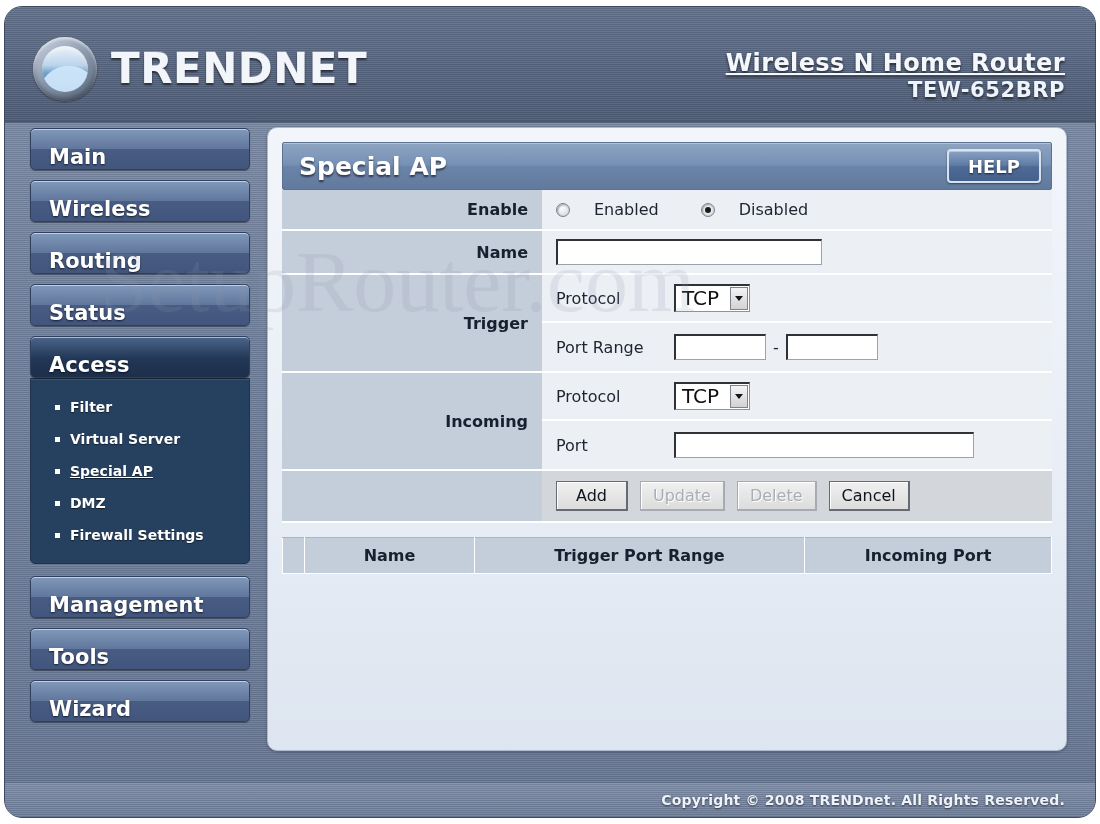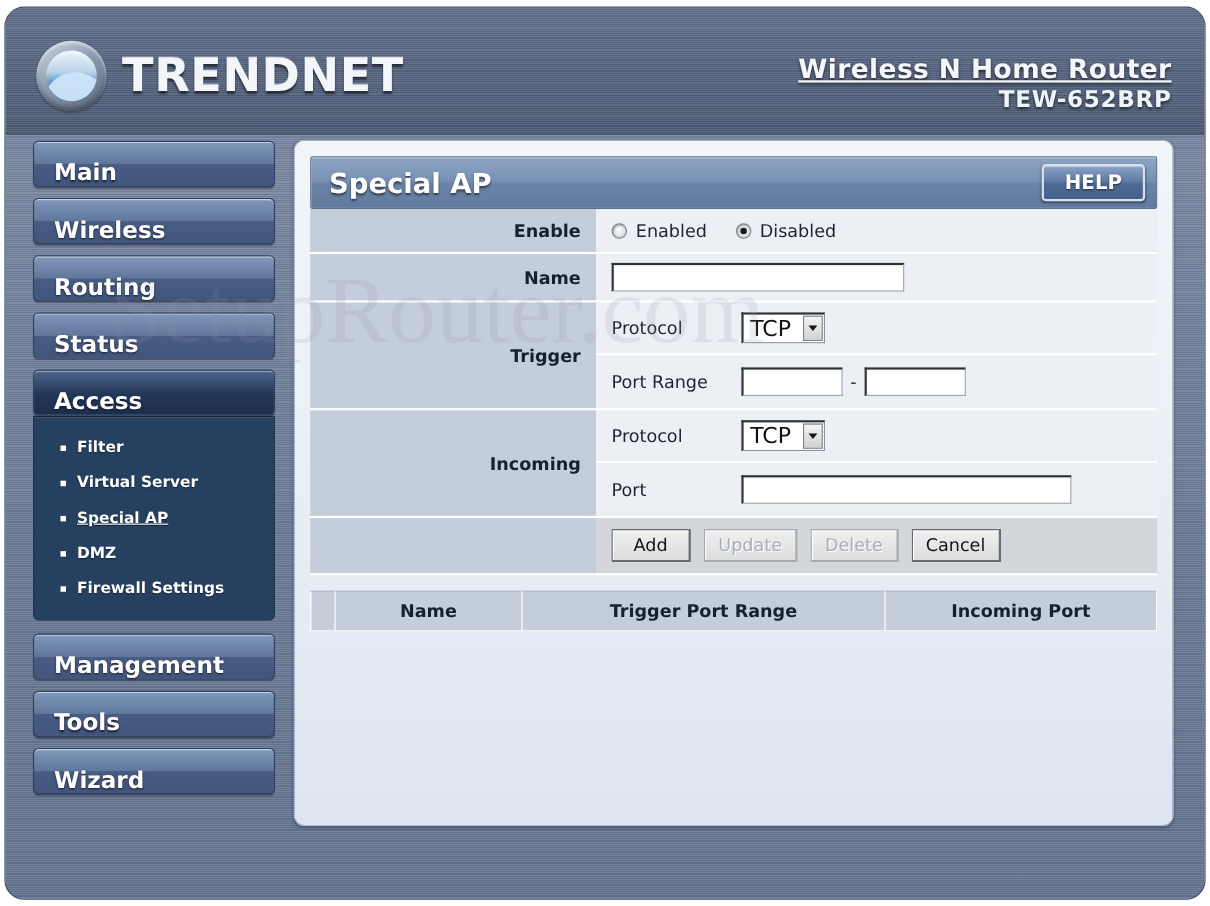--- a/index.html
+++ b/index.html
@@ -256,21 +256,21 @@
     background: #eceff4;
     border-bottom: 2px solid #ffffff;
     padding: 0 0 0 14px;
     vertical-align: middle;
   }
   .val-cell.sub-pad { padding: 0; }
 
   .row-enable .val-cell { height: 40px; }
   .row-name .val-cell { height: 44px; }
 
-  .radio-group { display: flex; align-items: center; gap: 8px; text-align: right; }
+  .radio-group { display: flex; align-items: center; gap: 24px; text-align: right; }
   .radio-dot {
     width: 14px; height: 14px; border-radius: 50%;
     background: radial-gradient(circle at 35% 30%, #ffffff 0%, #e3e6ea 60%, #c2c7cf 100%);
     border: 1px solid #7b828c;
     box-shadow: inset 1px 1px 2px rgba(0,0,0,0.35);
     position: relative;
     flex: 0 0 auto;
     cursor: pointer;
   }
   .radio-dot.checked::after {
@@ -607,13 +607,16 @@
           </tr>
         </thead>
         <tbody class="results-body"></tbody>
       </table>
 
     </div>
   </div>
 
   <div class="watermark">SetupRouter.com</div>
 
+  <div class="footer">
+    <div class="copyright">Copyright © 2008 TRENDnet. All Rights Reserved.</div>
+  </div>
 </div>
 
 </body></html>

